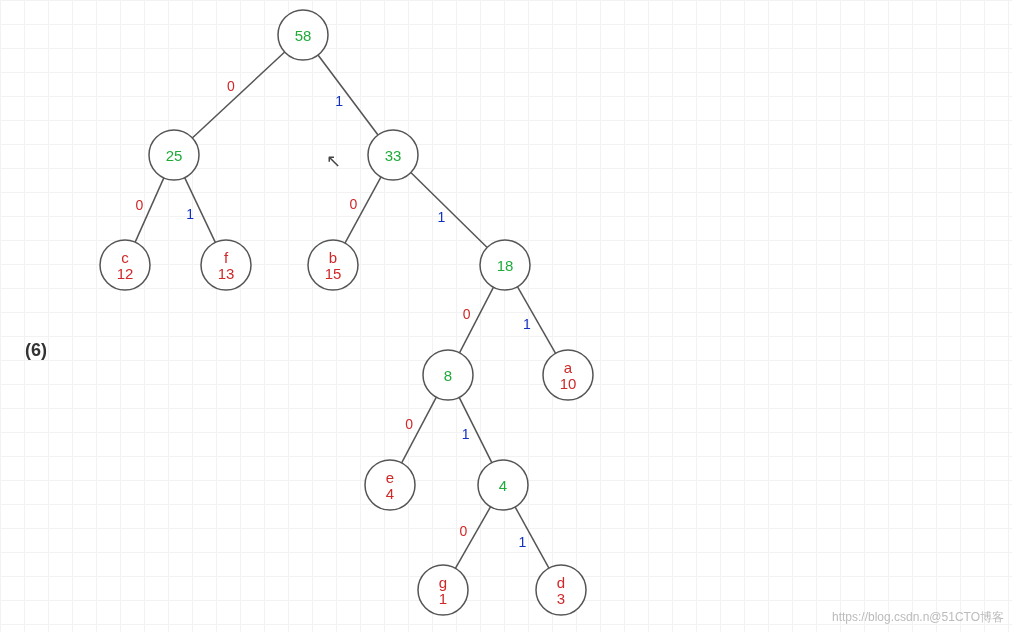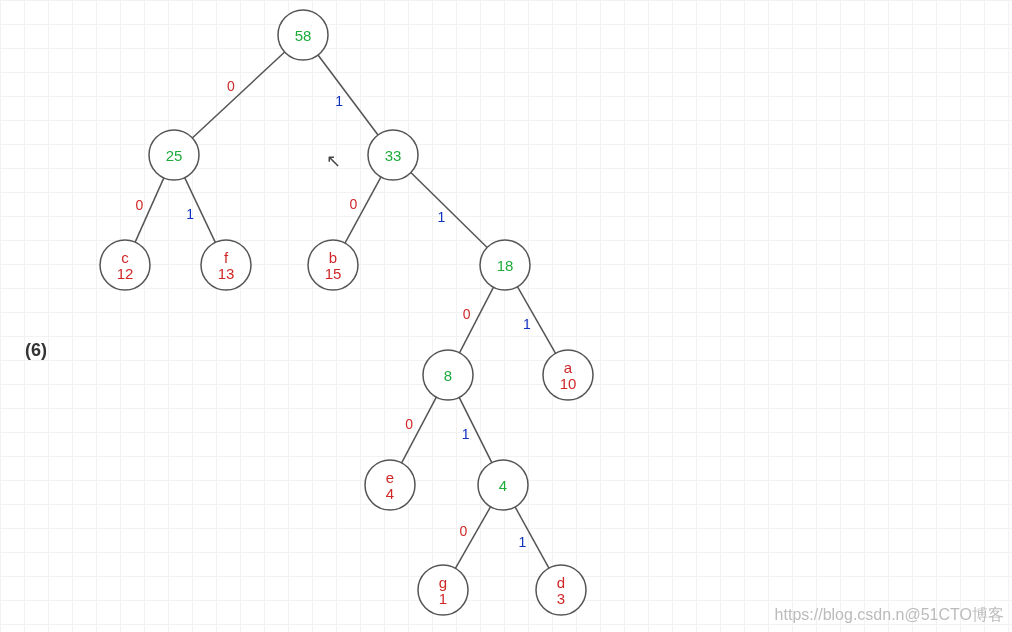--- a/index.html
+++ b/index.html
@@ -21,21 +21,21 @@
     left: 25px;
     top: 340px;
     font-weight: bold;
     font-size: 18px;
     color: #333;
   }
   .watermark {
     position: absolute;
     right: 8px;
     bottom: 6px;
-    font-size: 16px;
+    font-size: 12px;
     color: #bbb;
   }
   svg { position: absolute; left: 0; top: 0; }
   .node circle {
     fill: #ffffff;
     stroke: #555;
     stroke-width: 1.5;
   }
   .node text { font-size: 15px; }
   .green { fill: #1fab3a; }

